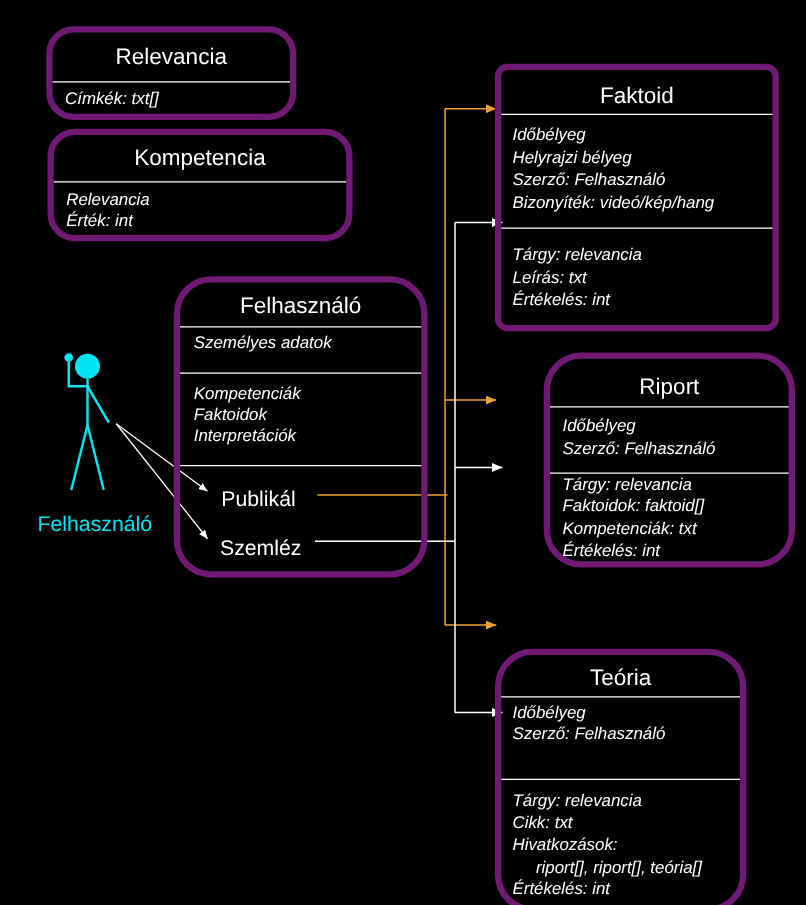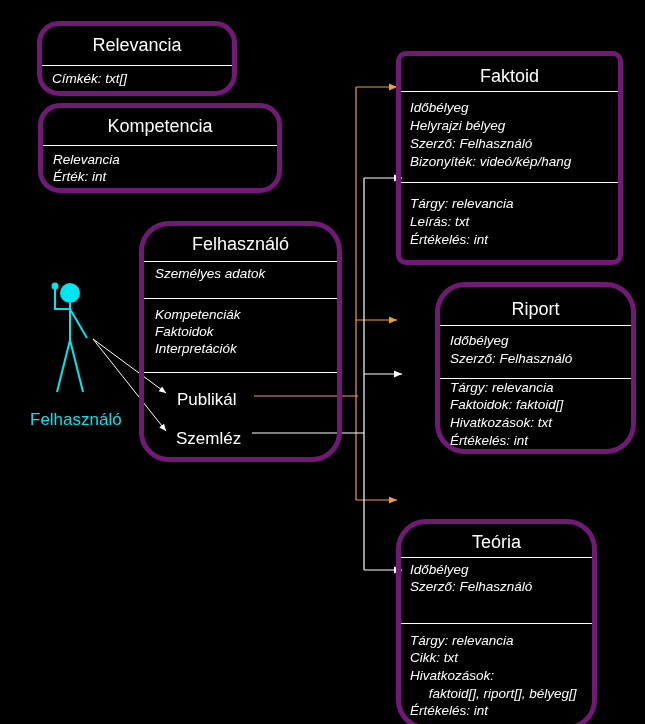--- a/index.html
+++ b/index.html
@@ -99,28 +99,28 @@
 </div>
 
 <div class="box" style="left:396px;top:282px;width:201px;height:172px;border-radius:30px;margin-left:39px;">
   <div class="title" style="top:12px;">Riport</div>
   <div class="sep" style="top:38px;"></div>
   <div class="attrs" style="left:10px;top:45px;">Időbélyeg</div>
   <div class="attrs" style="left:10px;top:63px;">Szerző: Felhasználó</div>
   <div class="sep" style="top:91px;"></div>
   <div class="attrs" style="left:10px;top:92px;">Tárgy: relevancia</div>
   <div class="attrs" style="left:10px;top:109px;">Faktoidok: faktoid[]</div>
-  <div class="attrs" style="left:10px;top:127px;">Hivatkozások: txt</div>
+  <div class="attrs" style="left:10px;top:127px;">Kompetenciák: txt</div>
   <div class="attrs" style="left:10px;top:145px;">Értékelés: int</div>
 </div>
 
 <div class="box" style="left:396px;top:475px;width:201px;height:211px;border-radius:30px;margin-top:44px;">
   <div class="title" style="top:8px;">Teória</div>
   <div class="sep" style="top:33px;"></div>
   <div class="attrs" style="left:9px;top:37px;">Időbélyeg</div>
   <div class="attrs" style="left:9px;top:54px;">Szerző: Felhasználó</div>
   <div class="sep" style="top:99px;"></div>
   <div class="attrs" style="left:9px;top:108px;">Tárgy: relevancia</div>
   <div class="attrs" style="left:9px;top:125px;">Cikk: txt</div>
   <div class="attrs" style="left:9px;top:143px;">Hivatkozások:</div>
-  <div class="attrs" style="left:9px;top:161px;">     faktoid[], riport[], bélyeg[]</div>
+  <div class="attrs" style="left:9px;top:161px;">     riport[], riport[], teória[]</div>
   <div class="attrs" style="left:9px;top:178px;">Értékelés: int</div>
 </div>
 
 </body></html>

